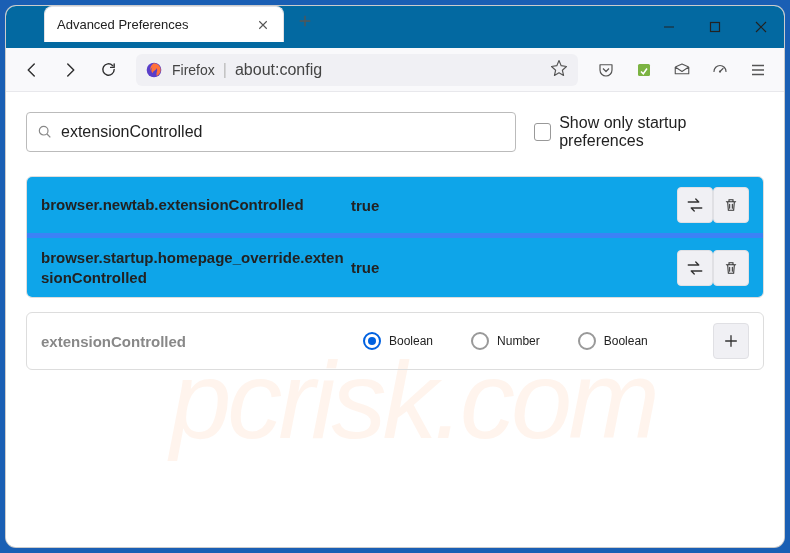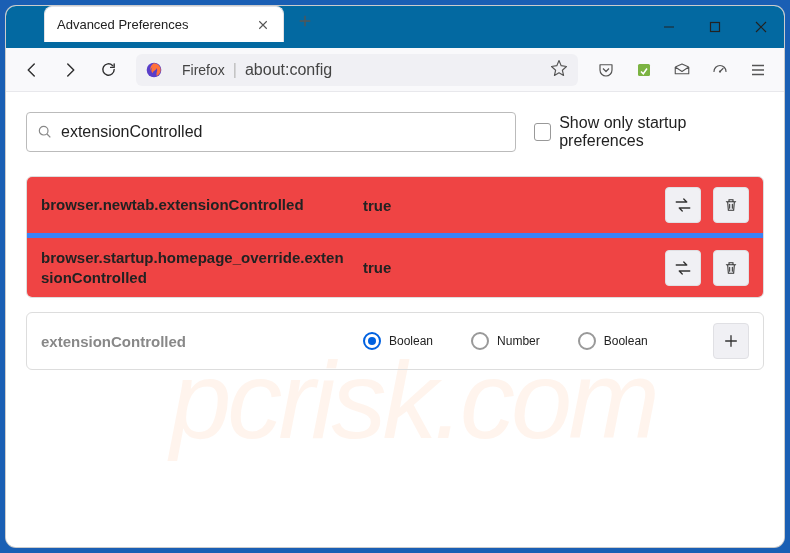--- a/index.html
+++ b/index.html
@@ -12,41 +12,41 @@
 .tab-title { flex: 1; font-size: 13px; color: #222; white-space: nowrap; overflow: hidden; }
 .tab-close { width: 16px; height: 16px; display: flex; align-items: center; justify-content: center; color: #555; cursor: pointer; }
 .newtab { width: 30px; height: 30px; display: flex; align-items: center; justify-content: center; color: #555; font-size: 18px; margin-left: 6px; margin-bottom: 3px; cursor: pointer; }
 .winctrls { position: absolute; right: 0; top: 0; height: 42px; display: flex; }
 .winctrls div { width: 46px; display: flex; align-items: center; justify-content: center; color: #222; cursor: pointer; }
 
 
 .toolbar { height: 44px; background: #f9f9fb; border-bottom: 1px solid #e8e8ec; display: flex; align-items: center; padding: 0 10px; gap: 6px; }
 .navbtn { width: 32px; height: 32px; display: flex; align-items: center; justify-content: center; color: #333; border-radius: 4px; cursor: pointer; }
 .urlbar { flex: 1; height: 32px; background: #f0f0f4; border-radius: 6px; display: flex; align-items: center; padding: 0 10px; gap: 8px; margin: 0 6px; }
-.ff-brand { display: flex; align-items: center; gap: 20px; font-size: 14px; color: #444; }
+.ff-brand { display: flex; align-items: center; gap: 10px; font-size: 14px; color: #444; }
 .ff-logo { width: 16px; height: 16px; }
 .urlbar-sep { color: #bbb; }
 .urltext { font-size: 16px; color: #444; flex: 1; }
 .rightbtns { display: flex; gap: 6px; }
 .rightbtns .navbtn svg { width: 18px; height: 18px; }
 
 
 .content { flex: 1; background: #fff; padding: 20px; position: relative; overflow: hidden; }
 .watermark { position: absolute; inset: 0; display: flex; align-items: center; justify-content: center; pointer-events: none; padding-left: 36px; }
 .watermark span { font-size: 110px; font-weight: 300; color: rgba(255,120,30,0.08); font-style: italic; letter-spacing: -4px; transform: translateY(80px); }
 
 .searchrow { display: flex; gap: 18px; align-items: center; margin-bottom: 24px; position: relative; z-index: 1; }
 .searchbox { flex: 0 0 490px; height: 40px; border: 1px solid #bbb; border-radius: 4px; display: flex; align-items: center; padding: 0 10px; gap: 8px; }
 .searchbox svg { width: 16px; height: 16px; color: #888; flex-shrink: 0; }
 .searchinput { border: none; outline: none; font-size: 16px; flex: 1; background: transparent; color: #222; }
 .checkwrap { display: flex; align-items: center; gap: 8px; font-size: 16px; color: #222; }
 .checkbox { width: 18px; height: 18px; border: 1.5px solid #999; border-radius: 3px; cursor: pointer; }
 
 .preflist { border: 1px solid #ddd; border-radius: 6px; overflow: hidden; position: relative; z-index: 1; }
-.prefrow { display: flex; align-items: center; padding: 10px 14px; gap: 12px; background: #ef4444; }
+.prefrow { display: flex; align-items: center; padding: 10px 14px; background: #0ea5e9; }
 .prefrow + .prefrow { border-top: 5px solid #3b82f6; }
 .prefname { width: 310px; font-size: 15px; font-weight: 600; color: #222; word-break: break-word; line-height: 1.3; }
 .prefval { flex: 1; font-size: 15px; font-weight: 600; color: #222; }
 .prefbtn { width: 36px; height: 36px; border: 1px solid #e0e0e4; background: #f0f0f4; border-radius: 4px; display: flex; align-items: center; justify-content: center; cursor: pointer; color: #333; }
 
 .newpref { border: 1px solid #ddd; border-radius: 6px; margin-top: 14px; display: flex; align-items: center; padding: 10px 14px; gap: 12px; position: relative; z-index: 1; }
 .newprefname { width: 310px; font-size: 15px; font-weight: 600; color: #888; }
 .radiogroup { flex: 1; display: flex; gap: 38px; }
 .radio { display: flex; align-items: center; gap: 8px; font-size: 12px; color: #222; cursor: pointer; }
 .radio-circle { width: 18px; height: 18px; border: 2px solid #999; border-radius: 50%; display: flex; align-items: center; justify-content: center; }

